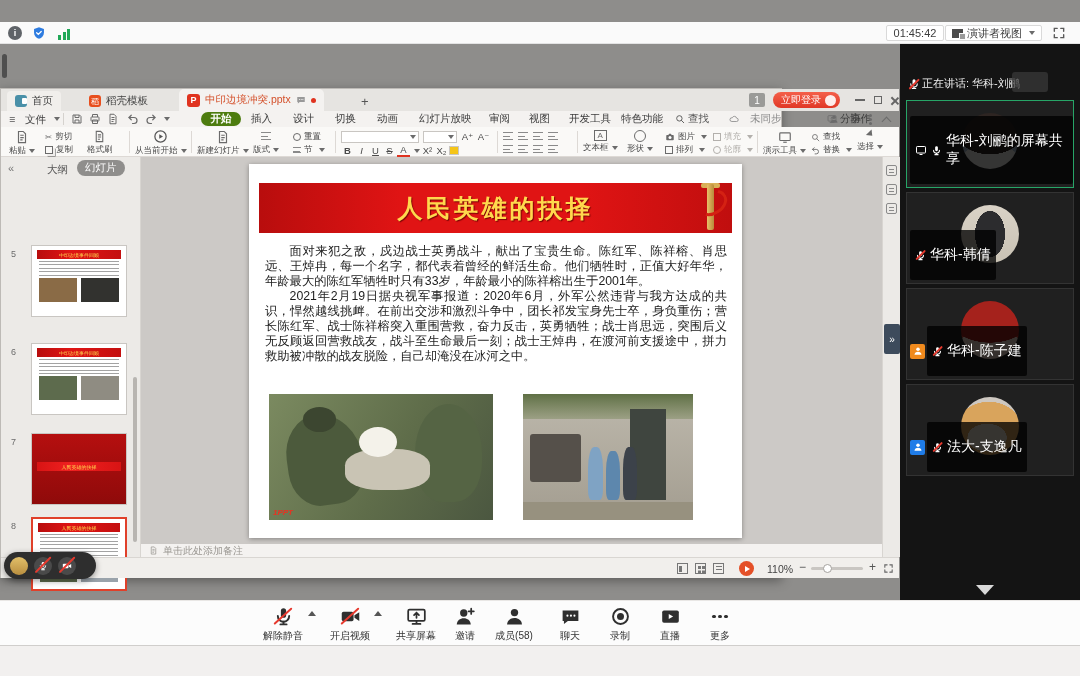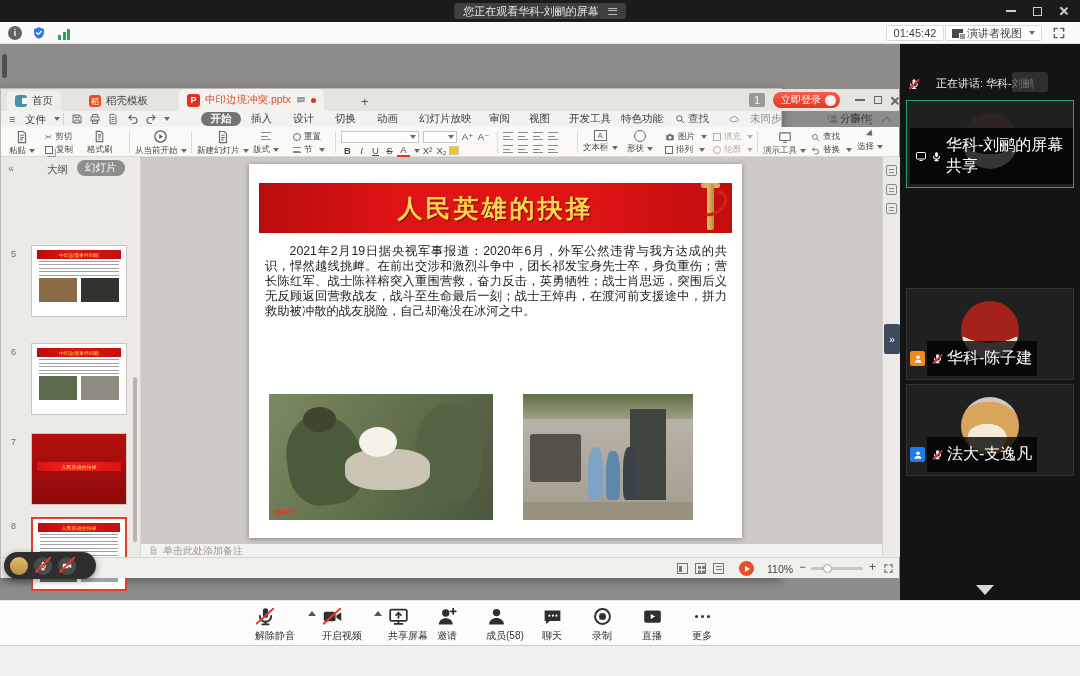--- a/index.html
+++ b/index.html
@@ -30,21 +30,21 @@
   .layout-ico{width:11px;height:9px;background:#4a4a4a;position:relative;}
   .layout-ico::after{content:"";position:absolute;right:-3px;bottom:-2px;width:5px;height:5px;background:#9a9a9a;border:1px solid #fafafa;}
   
   #wps{left:0;top:88px;width:782px;height:490px;background:#f4f2f0;border:1px solid #bdbab6;box-shadow:0 3px 10px rgba(0,0,0,.35);}
   #wps-tabs{left:0;top:0;width:898px;height:22px;background:#e6e4e1;}
   .wtab{height:20px;top:2px;font-size:10.5px;color:#444;gap:5px;padding:0 8px;}
   .wtab-active{background:#f4f2f0;border-radius:5px 5px 0 0;}
   .sqico{border-radius:3px;display:flex;align-items:center;justify-content:center;color:#fff;}
   #wps-menu{left:0;top:22px;width:898px;height:16px;font-size:10.5px;color:#3c3c3c;}
   .rtab{position:absolute;top:1px;height:14px;display:flex;align-items:center;font-size:10.5px;color:#3c3c3c;}
-  .rtab-start{background:#737373;color:#fff;border-radius:7px;justify-content:flex-start;font-weight:bold;}
+  .rtab-start{background:#4d7c0f;color:#fff;border-radius:7px;justify-content:flex-start;font-weight:bold;}
   .mico{position:absolute;top:2px;width:12px;height:12px;color:#6b6b6b;}
   #wps-ribbon{left:0;top:38px;width:898px;height:30px;background:#faf9f7;border-bottom:1px solid #ddd9d5;}
   .rb{position:absolute;display:flex;flex-direction:column;align-items:center;color:#4a4a4a;}
   .rb .lb{font-size:8.5px;margin-top:1px;display:flex;align-items:center;}
   .rb-mini{position:absolute;display:flex;align-items:center;font-size:8.5px;color:#4a4a4a;gap:3px;}
   .rsep{position:absolute;top:4px;width:1px;height:22px;background:#ddd9d5;}
   .grayed{color:#b3b0ac !important;}
   .inputbox{border:1px solid #c9c6c2;background:#fff;height:12px;display:flex;align-items:center;justify-content:flex-end;padding:0 2px;}
   .fbtn{font-size:9.5px;color:#4a4a4a;width:13px;text-align:center;}
   .pline{width:10px;height:8px;border-top:1.4px solid #8a8a8a;border-bottom:1.4px solid #8a8a8a;position:relative;}
@@ -88,31 +88,31 @@
   
   #floatpill{left:4px;top:552px;width:92px;height:27px;background:#2e2e2e;border-radius:14px;box-shadow:0 2px 6px rgba(0,0,0,.4);gap:6px;padding:0 6px;}
   .fp-circle{width:18px;height:18px;border-radius:50%;background:#4a4a4a;display:flex;align-items:center;justify-content:center;position:relative;color:#fff;}
   
   #sidebar{left:900px;top:44px;width:180px;height:556px;background:#141414;}
   .tile{position:absolute;left:6px;width:168px;background:#202020;border:1px solid #333;}
   .tile-active{border:1px solid #27a567;}
   .avatar{position:absolute;left:50%;top:12px;transform:translateX(-50%);width:58px;height:58px;border-radius:50%;}
   .namerow{position:absolute;left:3px;bottom:3px;display:flex;align-items:center;gap:2px;}
   .badge{width:15px;height:15px;border-radius:2px;display:flex;align-items:center;justify-content:center;}
-  .npill{background:rgba(0,0,0,.78);border-radius:2px;padding:7px 5px;display:flex;align-items:center;gap:4px;color:#fff;font-size:16px;}
+  .npill{background:rgba(0,0,0,.78);border-radius:2px;padding:16px 5px;display:flex;align-items:center;gap:4px;color:#fff;font-size:14px;}
   .mini-mic{width:11px;height:11px;color:#fff;position:relative;flex:none;}
   .av1{background:radial-gradient(ellipse 62% 44% at 50% 30%,#2e2522 0 99%,transparent 100%),radial-gradient(ellipse 55% 32% at 50% 88%,#f2f0ec 0 99%,transparent 100%),linear-gradient(#bfcbdd,#9eb0c6);}
   .av2{background:radial-gradient(ellipse 26% 40% at 50% 50%,#2c2c2e 0 99%,transparent 100%),radial-gradient(circle 5px at 62% 66%,#4fc3e8 0 99%,transparent 100%),linear-gradient(#d9d2c6,#c9c2b4);}
   .av3{background:radial-gradient(ellipse 72% 46% at 50% 26%,#a5221c 0 99%,transparent 100%),radial-gradient(ellipse 60% 28% at 50% 80%,#f0d8cc 0 99%,transparent 100%),linear-gradient(#c03028,#d4443a);}
   .av4{background:radial-gradient(ellipse 34% 24% at 45% 70%,#f4ead8 0 99%,transparent 100%),radial-gradient(ellipse 56% 46% at 48% 54%,#d9a45c 0 99%,transparent 100%),linear-gradient(#cfc9c2,#b9b3aa);}
   .av5{background:radial-gradient(ellipse 42% 44% at 50% 42%,#6d4f3a 0 99%,transparent 100%),radial-gradient(ellipse 46% 28% at 50% 84%,#7f98b0 0 99%,transparent 100%),linear-gradient(#c2cdd4,#aebcc6);}
   #scroll-down{left:76px;top:541px;width:0;height:0;border-left:9px solid transparent;border-right:9px solid transparent;border-top:10px solid #d9d9d9;}
   
   #mtoolbar{left:0;top:600px;width:1080px;height:45px;background:#fcfcfc;border-top:1px solid #e9e7e5;}
-  .mbtn{position:absolute;top:5px;width:56px;display:flex;flex-direction:column;color:#333;}
+  .mbtn{position:absolute;top:5px;width:56px;display:flex;flex-direction:column;align-items:center;color:#333;}
   .mbtn .g-ico{width:21px;height:21px;color:#2f2f2f;position:relative;}
   .mbtn .lbl{font-size:10px;margin-top:2px;white-space:nowrap;}
   .mup{position:absolute;top:10px;width:0;height:0;border-left:4px solid transparent;border-right:4px solid transparent;border-bottom:5px solid #555;}
   
   #taskbar{left:0;top:645px;width:1080px;height:31px;background:#f2f0ef;border-top:1px solid #d0cecc;}
   .circle{border-radius:50%;}
 </style>
 </head>
 <body>
 
@@ -209,35 +209,20 @@
       <path d="M9 21h6"></path>
     </symbol>
   <symbol id="s-playc" viewBox="0 0 24 24">
       <circle cx="12" cy="12" r="9" fill="none" stroke="currentColor" stroke-width="2"></circle>
       <path d="M10 8.5l6 3.5-6 3.5z" fill="currentColor"></path>
     </symbol>
 </svg>
 
 <div id="screen">
 
-  <div id="topbar" class="ab">
-    <div id="title-pill" class="ab f">
-      <span>您正在观看华科-刘鹂的屏幕</span>
-      <span class="burger"></span>
-    </div>
-    <div class="ab winctl" style="right:62px">
-        <div class="minline"></div>
-      </div>
-    <div class="ab winctl" style="right:36px">
-        <div class="maxbox"></div>
-      </div>
-    <div class="ab winctl" style="right:10px">
-        <div class="xicon"></div>
-      </div>
-  </div>
 
   <div id="ctrlbar" class="ab">
     <div class="ab cinfo">i</div>
     <svg class="ab" style="left:32px;top:4px;color:#2e7ce0" width="14" height="14">
         <use href="#s-shield"></use>
       </svg>
     <div class="ab f" style="left:58px;top:7px;gap:1.5px;align-items:flex-end">
       <div style="width:3px;height:5px;background:#21a858"></div>
       <div style="width:3px;height:8px;background:#21a858"></div>
       <div style="width:3px;height:11px;background:#21a858"></div>
@@ -584,20 +569,21 @@
 
     <div id="wps-canvas" class="ab"></div>
     <div id="slide" class="ab">
       <div id="banner" class="ab">
         <h1>人民英雄的抉择</h1>
         <div class="orn-cap"></div>
         <div class="orn-col"></div>
         <div class="orn-rib"></div>
       </div>
       <div id="slide-text" class="ab">
+        <p>面对来犯之敌，戍边战士英勇战斗，献出了宝贵生命。陈红军、陈祥榕、肖思远、王焯冉，每一个名字，都代表着曾经的鲜活生命。他们牺牲时，正值大好年华，年龄最大的陈红军牺牲时只有33岁，年龄最小的陈祥榕出生于2001年。</p>
         <p>2021年2月19日据央视军事报道：2020年6月，外军公然违背与我方达成的共识，悍然越线挑衅。在前出交涉和激烈斗争中，团长祁发宝身先士卒，身负重伤；营长陈红军、战士陈祥榕突入重围营救，奋力反击，英勇牺牲；战士肖思远，突围后义无反顾返回营救战友，战斗至生命最后一刻；战士王焯冉，在渡河前支援途中，拼力救助被冲散的战友脱险，自己却淹没在冰河之中。</p>
       </div>
       <div id="photoL" class="photo">
         <div class="ab" style="left:8%;top:16%;width:34%;height:72%;background:#4c5a3c;border-radius:45% 55% 40% 40%;transform:rotate(-8deg)"></div>
         <div class="ab" style="right:5%;top:8%;width:30%;height:78%;background:#556444;border-radius:50% 50% 40% 40%"></div>
         <div class="ab" style="left:15%;top:10%;width:15%;height:20%;background:#3c4630;border-radius:50%"></div>
         <div class="ab" style="left:34%;top:44%;width:38%;height:32%;background:#c9c4b4;border-radius:40%"></div>
         <div class="ab" style="left:40%;top:26%;width:17%;height:24%;background:#f4f2ea;border-radius:50%"></div>
         <span class="wm">1PPT</span>
       </div>
@@ -654,21 +640,21 @@
         </svg>
       </span>
     <span class="fp-circle slash-s">
         <svg width="10" height="10">
           <use href="#s-cam"></use>
         </svg>
       </span>
   </div>
 
   <div id="sidebar" class="ab">
-    <div class="ab f" style="left:8px;top:32px;gap:16px">
+    <div class="ab f" style="left:8px;top:32px;gap:2px">
       <span class="mini-mic slash-s" style="width:12px;height:12px">
           <svg width="12" height="12">
             <use href="#s-mic"></use>
           </svg>
         </span>
       <span style="color:#f0f0f0;font-size:11px">正在讲话: 华科-刘鹂</span>
     </div>
     <div class="ab" style="left:112px;top:28px;width:36px;height:20px;background:#3a3a3a;border-radius:3px;opacity:.7"></div>
 
     <div class="tile tile-active" style="top:56px;height:88px">
@@ -683,20 +669,33 @@
           <span class="mini-mic">
               <svg width="11" height="11">
                 <use href="#s-mic"></use>
               </svg>
             </span>
           <span>华科-刘鹂的屏幕共享</span>
         </span>
       </div>
     </div>
 
+    <div class="tile" style="top:148px;height:92px">
+      <div class="avatar av2"></div>
+      <div class="namerow">
+        <span class="npill">
+          <span class="mini-mic slash-s">
+              <svg width="11" height="11">
+                <use href="#s-mic"></use>
+              </svg>
+            </span>
+          <span>华科-韩倩</span>
+        </span>
+      </div>
+    </div>
 
     <div class="tile" style="top:340px;height:92px">
       <div class="avatar av4"></div>
       <div class="namerow">
         <span class="badge" style="background:#1f7ce8">
             <svg width="10" height="10" style="color:#fff">
               <use href="#s-person"></use>
             </svg>
           </span>
         <span class="npill">

